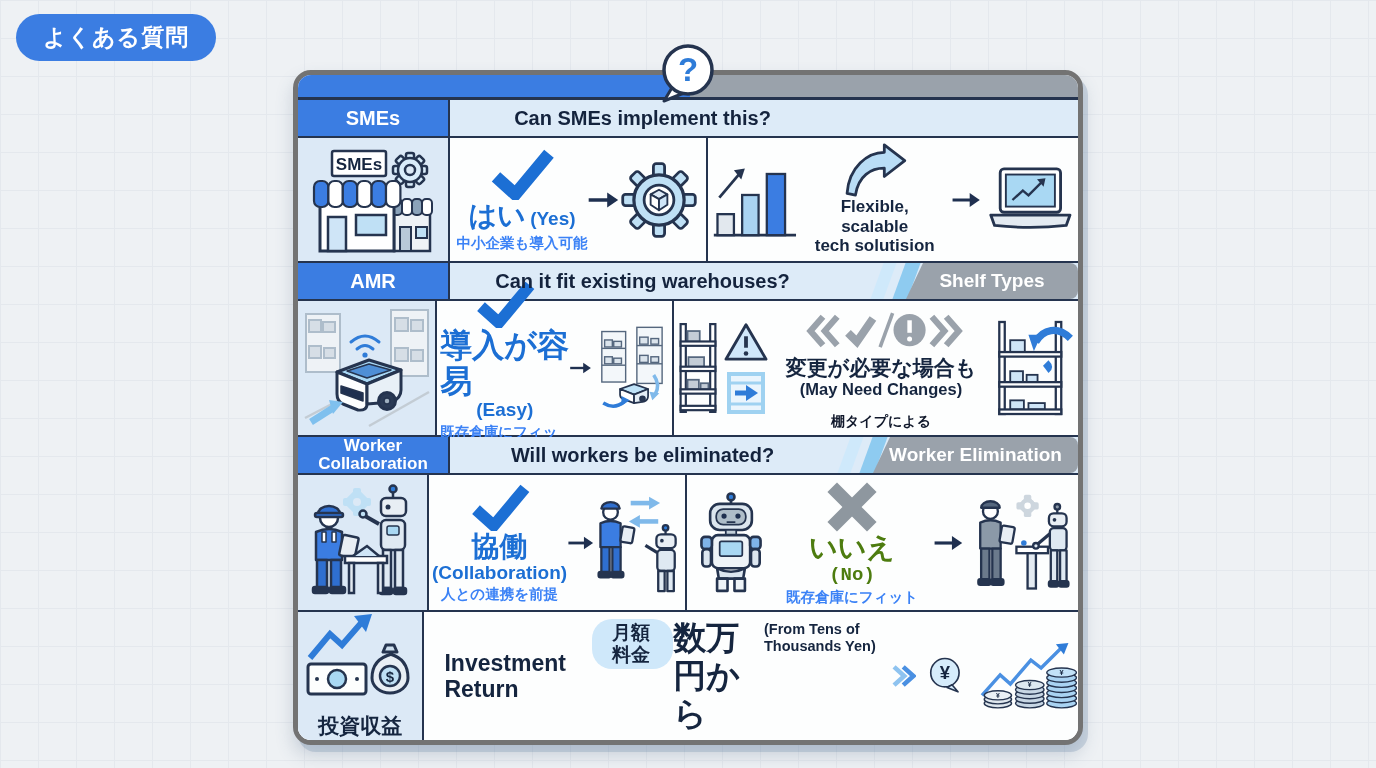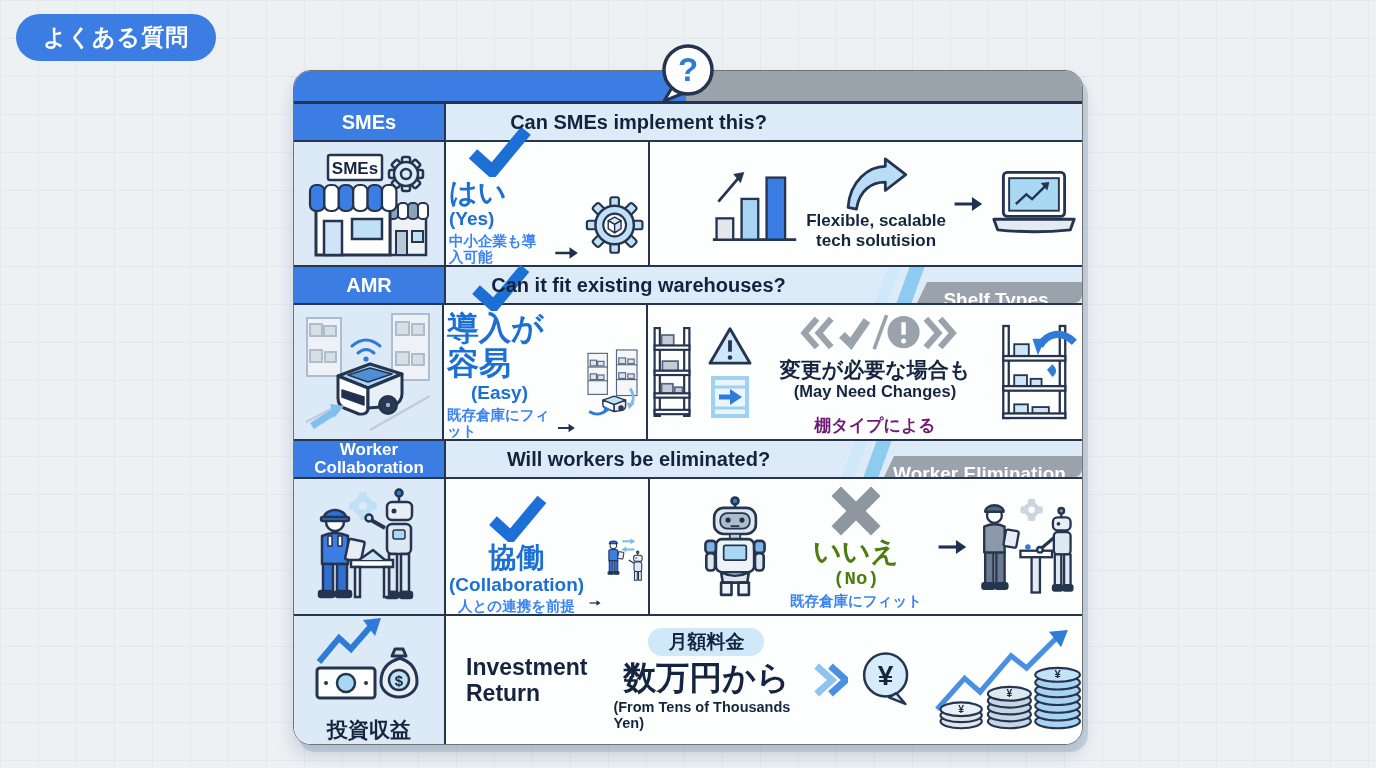--- a/index.html
+++ b/index.html
@@ -16,66 +16,65 @@
   }
   .badge{
     position:absolute; left:16px; top:14px;
     background:#3b7de2; color:#fff;
     font-size:23px; letter-spacing:1px;
     padding:8px 27px; border-radius:24px;
   }
   .bubble{ position:absolute; left:656px; top:42px; z-index:5; }
   .table{
     position:absolute; left:293px; top:70px; width:790px; height:675px;
-    border:1px solid #737373; border-radius:18px; overflow:hidden;
+    border:5px solid #737373; border-radius:18px; overflow:hidden;
     background:#fff; display:flex; flex-direction:column;
     box-shadow:5px 7px 0 rgba(120,145,175,.30), 0 10px 18px rgba(60,85,120,.22);
   }
   .topbar{ height:35px; display:flex; border-bottom:3px solid #25344f; }
   .topbar-blue{ width:392px; background:#3b7de2; }
   .topbar-gray{ flex:1; background:#9aa2ab; }
   .qrow{ height:38px; display:flex; border-bottom:2.5px solid #25344f; background:#ddebf8; flex:none; }
   .rowheader{
     width:152px; border-right:2.5px solid #25344f; background:#3b7de2;
     color:#fff; font-size:20px; line-height:1.05; text-align:center;
     display:flex; flex-direction:column; align-items:center; justify-content:center;
   }
   .rowheader.small{ font-size:17px; }
   .qcell{ flex:1; position:relative; display:flex; align-items:center; overflow:hidden;border-radius:8px; }
   .qtext{ position:absolute; left:0; width:385px; text-align:center; font-size:20px; color:#14233d; }
   .tag{
     position:absolute; right:0; top:0; height:100%;
     background:#9aa2ab; color:#fff; font-size:19px;
     display:flex; align-items:center; justify-content:center;
     clip-path:polygon(17px 0,100% 0,100% 100%,0 100%);
-    margin-top:15px;
   }
   .slash{ position:absolute; top:-4px; bottom:-4px; transform:skewX(-20deg); }
   .crow{ display:flex; border-bottom:2.5px solid #25344f; background:#fdfefe; flex:none; }
   .crow.last{ border-bottom:none; flex:1; }
   .h-c1{ height:125px; } .h-c2{ height:136px; } .h-c3{ height:137px; }
   .lcell{
     width:152px; border-right:2.5px solid #25344f; background:#dce9f6;
     display:flex; flex-direction:column; align-items:center; justify-content:center; gap:2px;
   }
-  .mcell{ width:204px; border-right:2.5px solid #25344f; display:flex; align-items:flex-end; justify-content:center; gap:5px; padding:0 3px; }
+  .mcell{ width:258px; border-right:2.5px solid #25344f; display:flex; align-items:center; justify-content:center; padding:0 3px; }
   .rcell{ flex:1; display:flex; align-items:center; justify-content:flex-end; gap:7px; padding:0 4px; }
   .rcell4{ flex:1; display:flex; align-items:center; gap:12px; padding-left:20px; }
   .ansblock{ display:flex; flex-direction:column; align-items:center; line-height:1.12; }
   .ans-main{ color:#1c6fd4; font-size:28px; }
   .ans-main.mid{ font-size:32px; }
   .ans-en{ color:#1c6fd4; font-size:19px; }
   .ans-note{ color:#3b82f6; font-size:14.5px; margin-top:3px; }
   .red{ color:#4d7c0f;font-family:Liberation Mono, monospace; }
   .alt-main{ font-size:21px; color:#15253f; }
   .alt-en{ font-size:16.5px; color:#15253f; }
-  .alt-note{ font-size:17px; color:#701a75; margin-top:16px; }
+  .alt-note{ font-size:14px; color:#0f172a; margin-top:16px; }
   .icon-label{ font-size:21px; color:#15253f; margin-top:12px; }
   .inv-title{ font-size:23px; line-height:1.15; }
-  .inv-center{ display:flex; flex-direction:column; align-items:center; line-height:1.15; }
+  .inv-center{ display:flex; flex-direction:row; align-items:flex-start; line-height:1.15; }
   .pill{ background:#cfe8fa; border-radius:20px; padding:3px 20px; font-size:19px; margin-bottom:3px; }
   .amount{ font-size:33px; }
   .amount-en{ font-size:14.5px; margin-top:2px; }
   svg text{ font-family:"Liberation Sans","DejaVu Sans",sans-serif; font-weight:bold; }
 </style>
 </head>
 <body>
 
 <div class="badge">よくある質問</div>
 
@@ -277,21 +276,21 @@
           <path d="M40 90 L60 98 L60 110 L44 104 Q40 102 40 98 Z" fill="#fff"></path>
           <path d="M60 98 L80 90 L80 100 Q80 106 74 108 L60 110 Z" fill="#e4eef6"></path>
           <circle cx="72" cy="104" r="3.5" fill="#2a3a55"></circle>
         </g>
         <path d="M16 110 Q32 120 46 108" fill="none" stroke="#2f7cd8" stroke-width="5"></path>
         <polygon points="42,100 54,106 42,114" fill="#2f7cd8"></polygon>
         <path d="M88 70 Q98 84 90 98" fill="none" stroke="#7fb9ea" stroke-width="5"></path>
         <polygon points="82,94 96,96 86,106" fill="#7fb9ea"></polygon>
       </svg>
     </div>
-    <div class="rcell" style="gap:14px;">
+    <div class="rcell" style="gap:4px;">
       <svg width="40" height="100" viewBox="0 0 46 105">
         <rect x="3" y="2" width="6" height="101" fill="#fff" stroke="#25344f" stroke-width="2.5"></rect>
         <rect x="37" y="2" width="6" height="101" fill="#fff" stroke="#25344f" stroke-width="2.5"></rect>
         <g fill="#c3ccd6" stroke="#55677e" stroke-width="2">
           <rect x="11" y="10" width="14" height="12"></rect>
             <rect x="12" y="40" width="18" height="11"></rect>
           <rect x="11" y="66" width="13" height="11"></rect>
             <rect x="26" y="70" width="9" height="7"></rect>
         </g>
         <g fill="#fff" stroke="#25344f" stroke-width="2.5">

